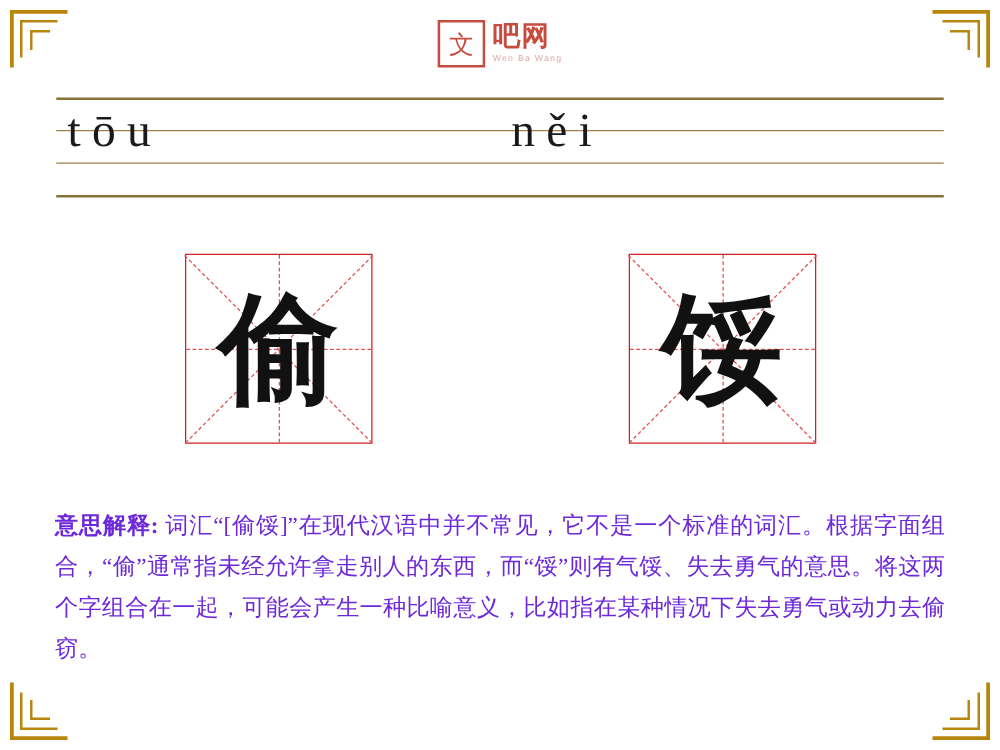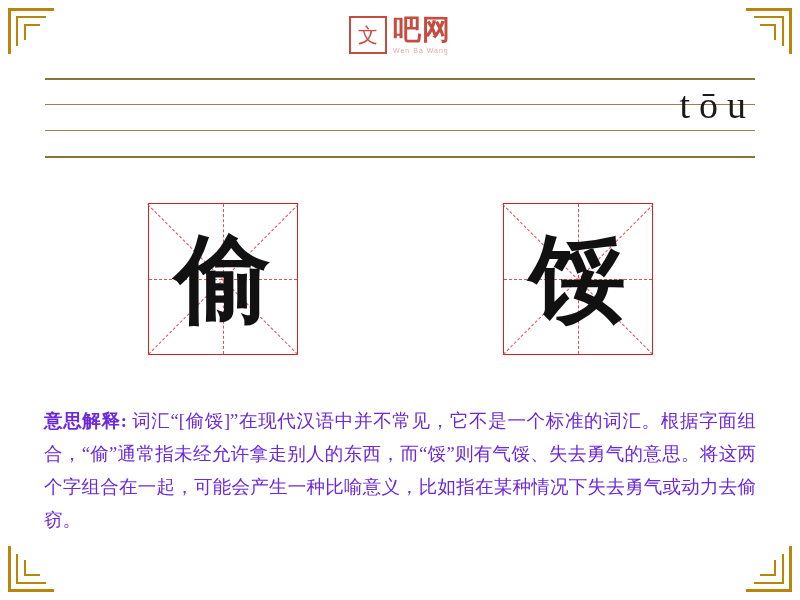--- a/index.html
+++ b/index.html
@@ -67,21 +67,21 @@
     font-family: "DejaVu Sans", sans-serif;
   }
   .logo-text {
     display: flex;
     flex-direction: column;
     align-items: flex-start;
     line-height: 1;
   }
   .logo-main {
     color: #c0392b;
-    font-size: 28px;
+    font-size: 22px;
     font-weight: bold;
     font-family: "DejaVu Sans", sans-serif;
     letter-spacing: 1px;
   }
   .logo-sub {
     color: #d9a0a0;
     font-size: 7px;
     font-family: "Liberation Sans", sans-serif;
     letter-spacing: 1px;
     margin-top: 3px;
@@ -113,21 +113,21 @@
     top: 0px;
     left: 0;
     width: 100%;
     height: 54px;
     display: flex;
   }
   .pinyin-cell {
     flex: 1;
     display: flex;
     align-items: center;
-    justify-content: flex-end;
+    justify-content: flex-start;
   }
   .pinyin {
     font-family: "Liberation Serif", "DejaVu Serif", serif;
     font-size: 38px;
     color: #1a1a1a;
     letter-spacing: 9px;
     padding-left: 9px;
   }
 
   
@@ -248,20 +248,23 @@
 
 <div class="staff">
   <div class="line l1 thick"></div>
   <div class="line l2"></div>
   <div class="line l3"></div>
   <div class="line l4 thick"></div>
   <div class="pinyin-row">
     <div class="pinyin-cell">
       <span class="pinyin">tōu</span>
     </div>
+    <div class="pinyin-cell">
+      <span class="pinyin">něi</span>
+    </div>
   </div>
 </div>
 
 <div class="chars">
   <div class="char-cell">
     <div class="tian-box">
       <div class="guide h"></div>
       <div class="guide v"></div>
       <div class="guide d1"></div>
       <div class="guide d2"></div>

